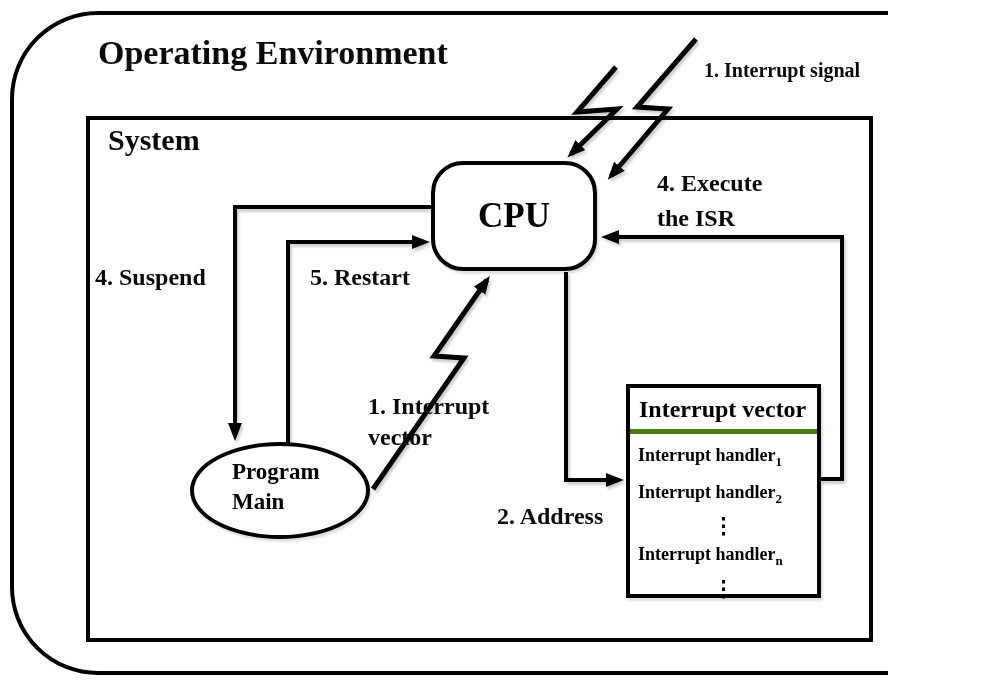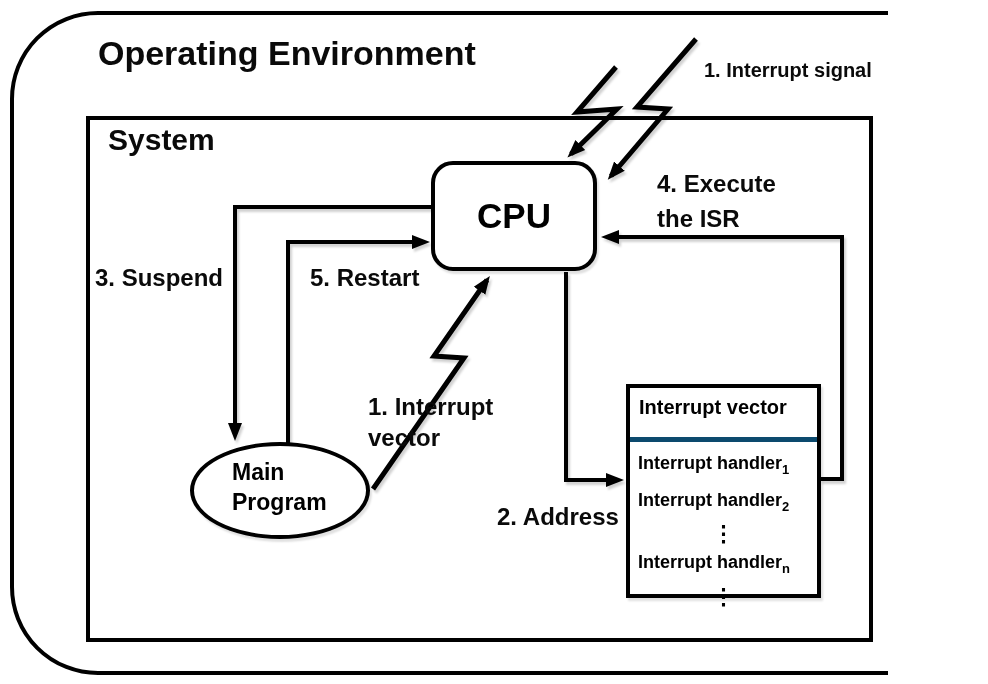--- a/index.html
+++ b/index.html
@@ -1,35 +1,35 @@
 <!DOCTYPE html>
 <html><head>
 <meta charset="utf-8">
 <style>
   html,body{margin:0;padding:0;background:#ffffff;}
   #canvas{
     position:relative;width:888px;height:684px;background:#ffffff;
-    font-family:Liberation Sans, sans-serif;color:#000;overflow:hidden;
+    font-family:Liberation Serif, serif;color:#000;overflow:hidden;
   }
   .box{position:absolute;border:4px solid #000;background:transparent;box-sizing:border-box;}
   .lbl{position:absolute;font-weight:bold;white-space:nowrap;color:#0a0a0a;}
   #outer-box{left:10px;top:11px;width:964px;height:664px;border-radius:88px;}
   #outer-title{left:98px;top:34px;font-size:34px;letter-spacing:0px;}
   #system-box{left:86px;top:116px;width:787px;height:526px;}
   #system-title{left:108px;top:123px;font-size:30px;}
-  #cpu-box{left:431px;top:161px;width:166px;height:110px;border-radius:22px;
+  #cpu-box{left:431px;top:161px;width:166px;height:110px;border-radius:32px;
     display:flex;align-items:center;justify-content:center;
     box-shadow:2px 3px 2px rgba(0,0,0,0.12);background:#fff;}
   #cpu-label{font-size:35px;font-weight:bold;}
   #main-ellipse{left:190px;top:442px;width:180px;height:97px;border-radius:50%;
     box-shadow:2px 3px 2px rgba(0,0,0,0.12);background:#fff;}
   #main-ellipse-text{position:absolute;left:232px;top:457px;font-size:23px;font-weight:bold;line-height:30px;}
   #vector-table{left:626px;top:384px;width:195px;height:214px;background:#fff;
     box-shadow:2px 3px 2px rgba(0,0,0,0.12);}
-  #vector-header{font-size:20px;font-weight:bold;padding:8px 0 18px 9px;border-bottom:5px solid #0c4a6e;}
+  #vector-header{font-size:24px;font-weight:bold;padding:8px 0 6px 9px;border-bottom:5px solid #4d7c0f;}
   .vrow{font-size:18px;font-weight:bold;line-height:31px;padding-left:8px;white-space:nowrap;}
   .vrow sub{font-size:13px;}
   .vdots{text-align:center;line-height:26px;font-size:22px;font-weight:bold;padding-left:0;}
   #lbl-interrupt-top{left:704px;top:59px;font-size:20px;}
   #lbl-execute{left:657px;top:166px;font-size:24px;line-height:35px;}
   #lbl-suspend{left:95px;top:264px;font-size:24px;}
   #lbl-restart{left:310px;top:264px;font-size:24px;text-align:center;}
   #lbl-interrupt-mid{left:368px;top:391px;font-size:24px;line-height:31px;}
   #lbl-address{left:497px;top:503px;font-size:24px;}
   #arrow-layer{position:absolute;left:0;top:0;width:988px;height:684px;pointer-events:none;
@@ -65,43 +65,43 @@
     <path d="M696 39 L637 107 L668 109 L611 176" fill="none" stroke="#000" stroke-width="5" marker-end="url(#arrow)"></path>
     <path d="M373 489 L464 358 L434 356 L487 280" fill="none" stroke="#000" stroke-width="5" marker-end="url(#arrow)"></path>
   </svg>
 
   <div class="box" id="cpu-box">
     <span id="cpu-label">CPU</span>
   </div>
 
   <div class="box" id="main-ellipse"></div>
   <div id="main-ellipse-text">
+    <div>Program</div>
     <div>Main</div>
-    <div>Program</div>
   </div>
 
   <div class="box" id="vector-table">
     <div id="vector-header">Interrupt vector</div>
     <div style="padding-top:6px;border-radius:11px;">
       <div class="vrow"><span>Interrupt handler</span><sub>1</sub></div>
       <div class="vrow"><span>Interrupt handler</span><sub>2</sub></div>
       <div class="vrow vdots"><span>⋮</span></div>
       <div class="vrow"><span>Interrupt handler</span><sub>n</sub></div>
       <div class="vrow vdots"><span>⋮</span></div>
     </div>
   </div>
 
   <div class="lbl" id="lbl-interrupt-top">1. Interrupt signal</div>
 
   <div class="lbl" id="lbl-execute">
     <div>4. Execute</div>
     <div>the ISR</div>
   </div>
 
-  <div class="lbl" id="lbl-suspend">3. Suspend</div>
+  <div class="lbl" id="lbl-suspend">4. Suspend</div>
 
   <div class="lbl" id="lbl-restart">5. Restart</div>
 
   <div class="lbl" id="lbl-interrupt-mid">
     <div>1. Interrupt</div>
     <div>vector</div>
   </div>
 
   <div class="lbl" id="lbl-address">2. Address</div>
 

